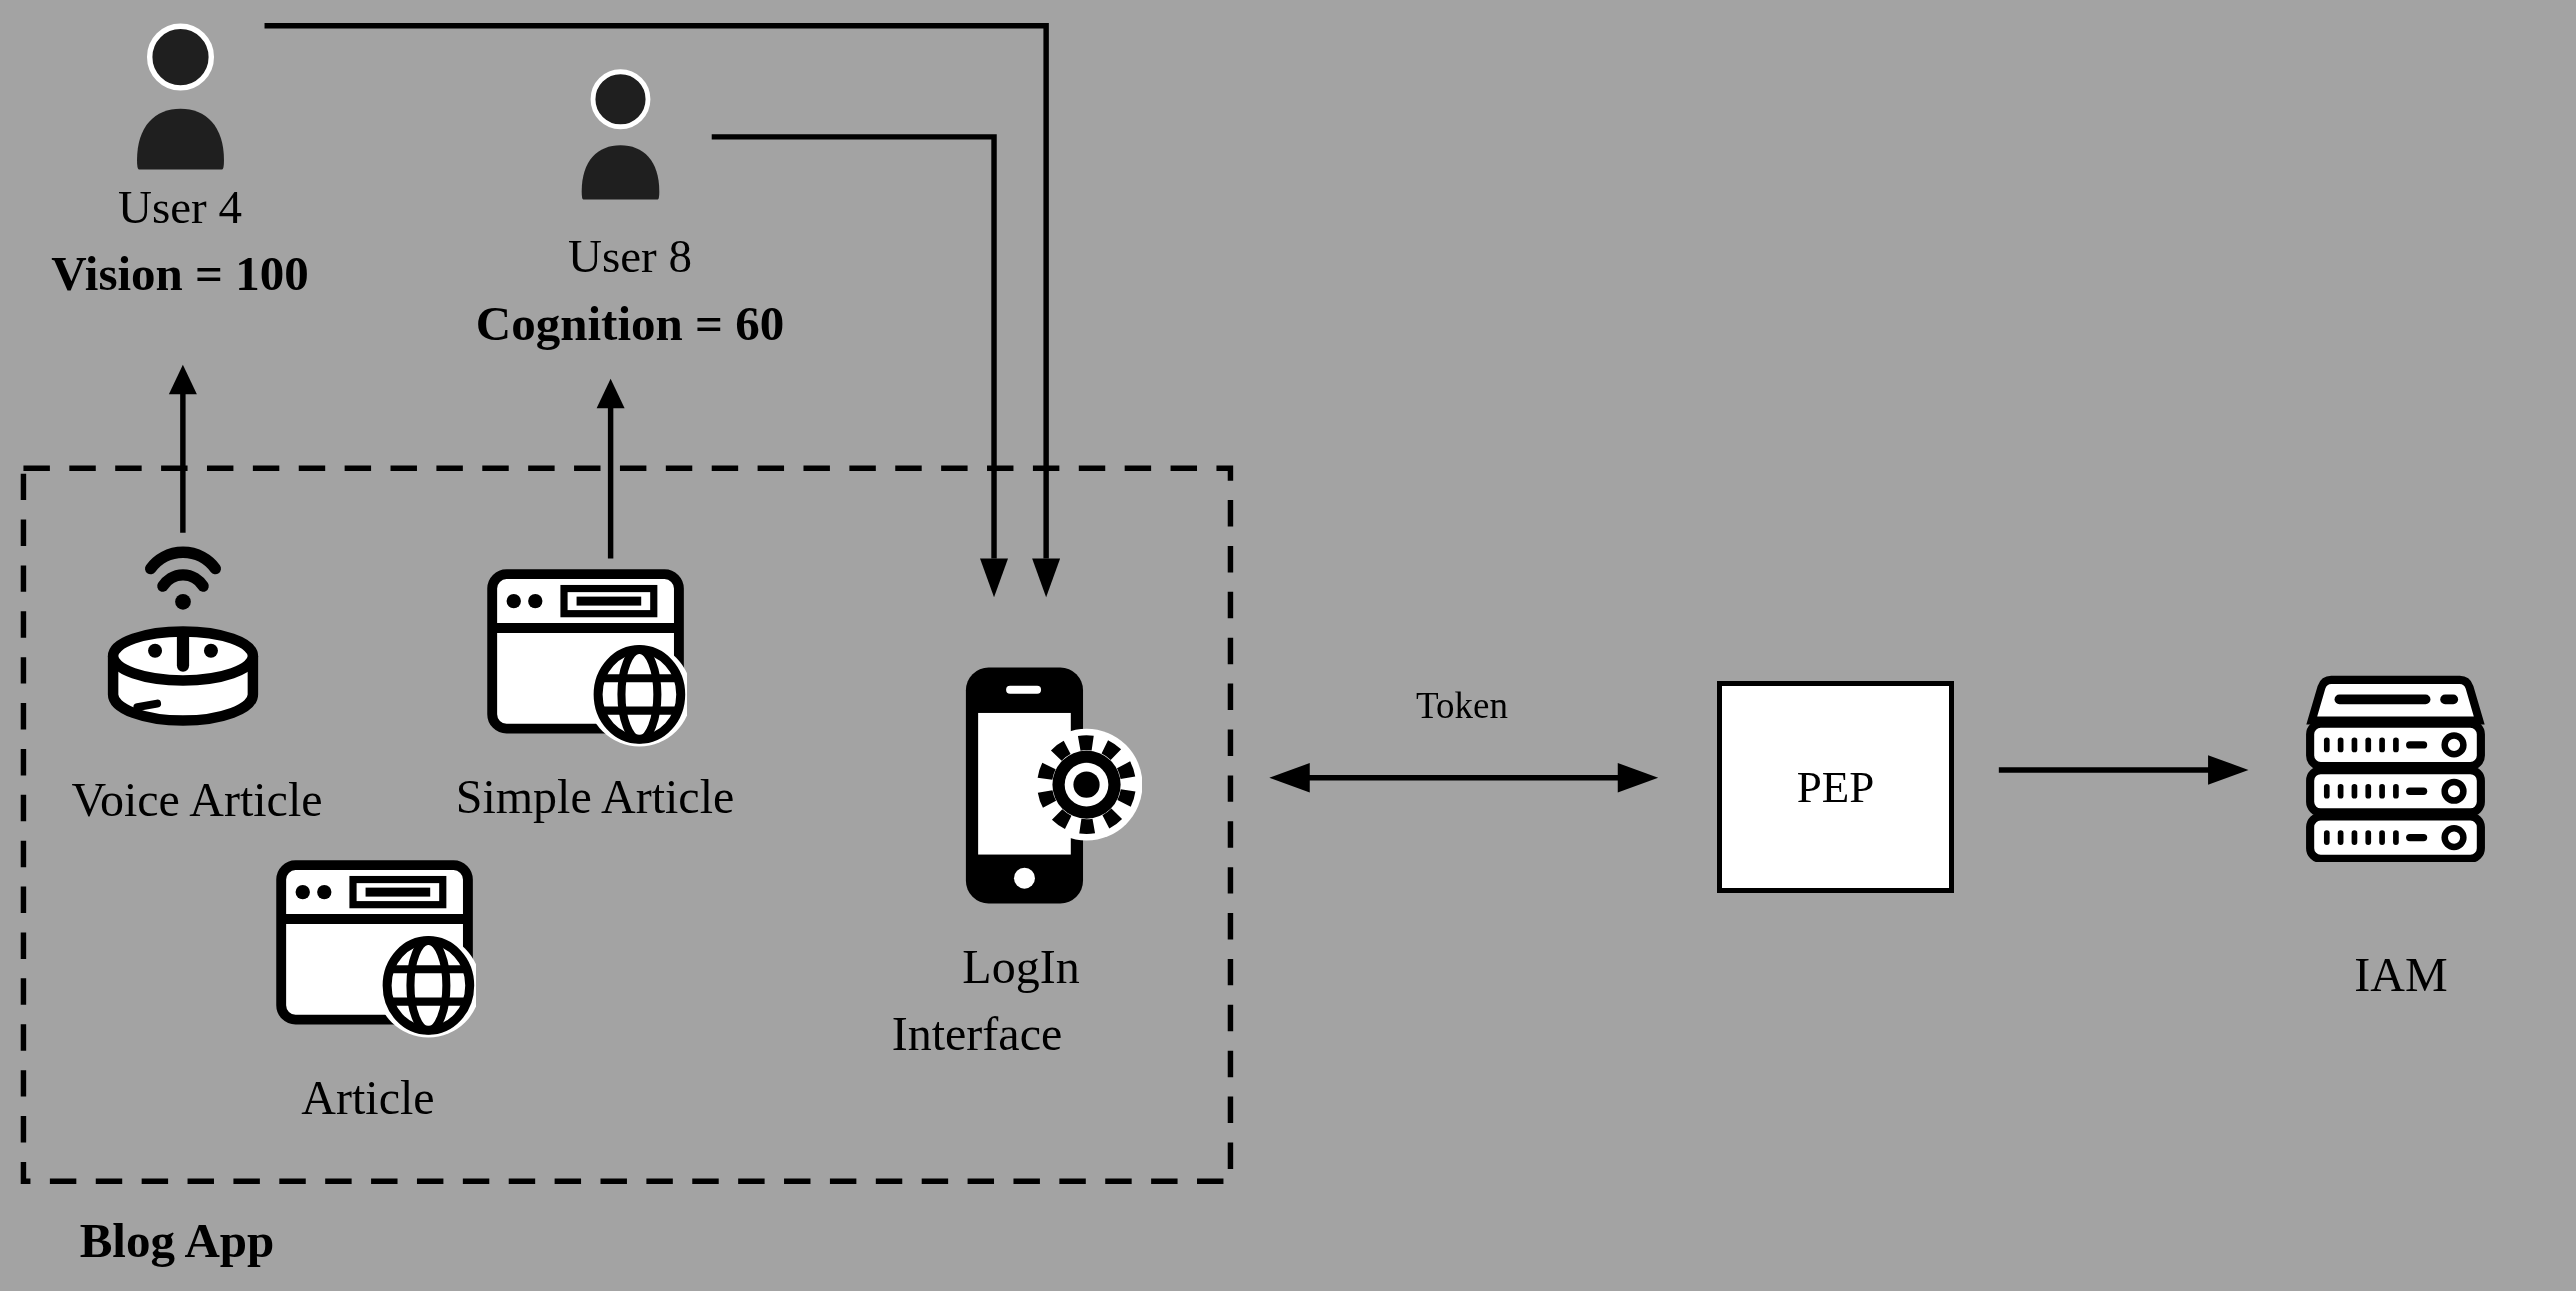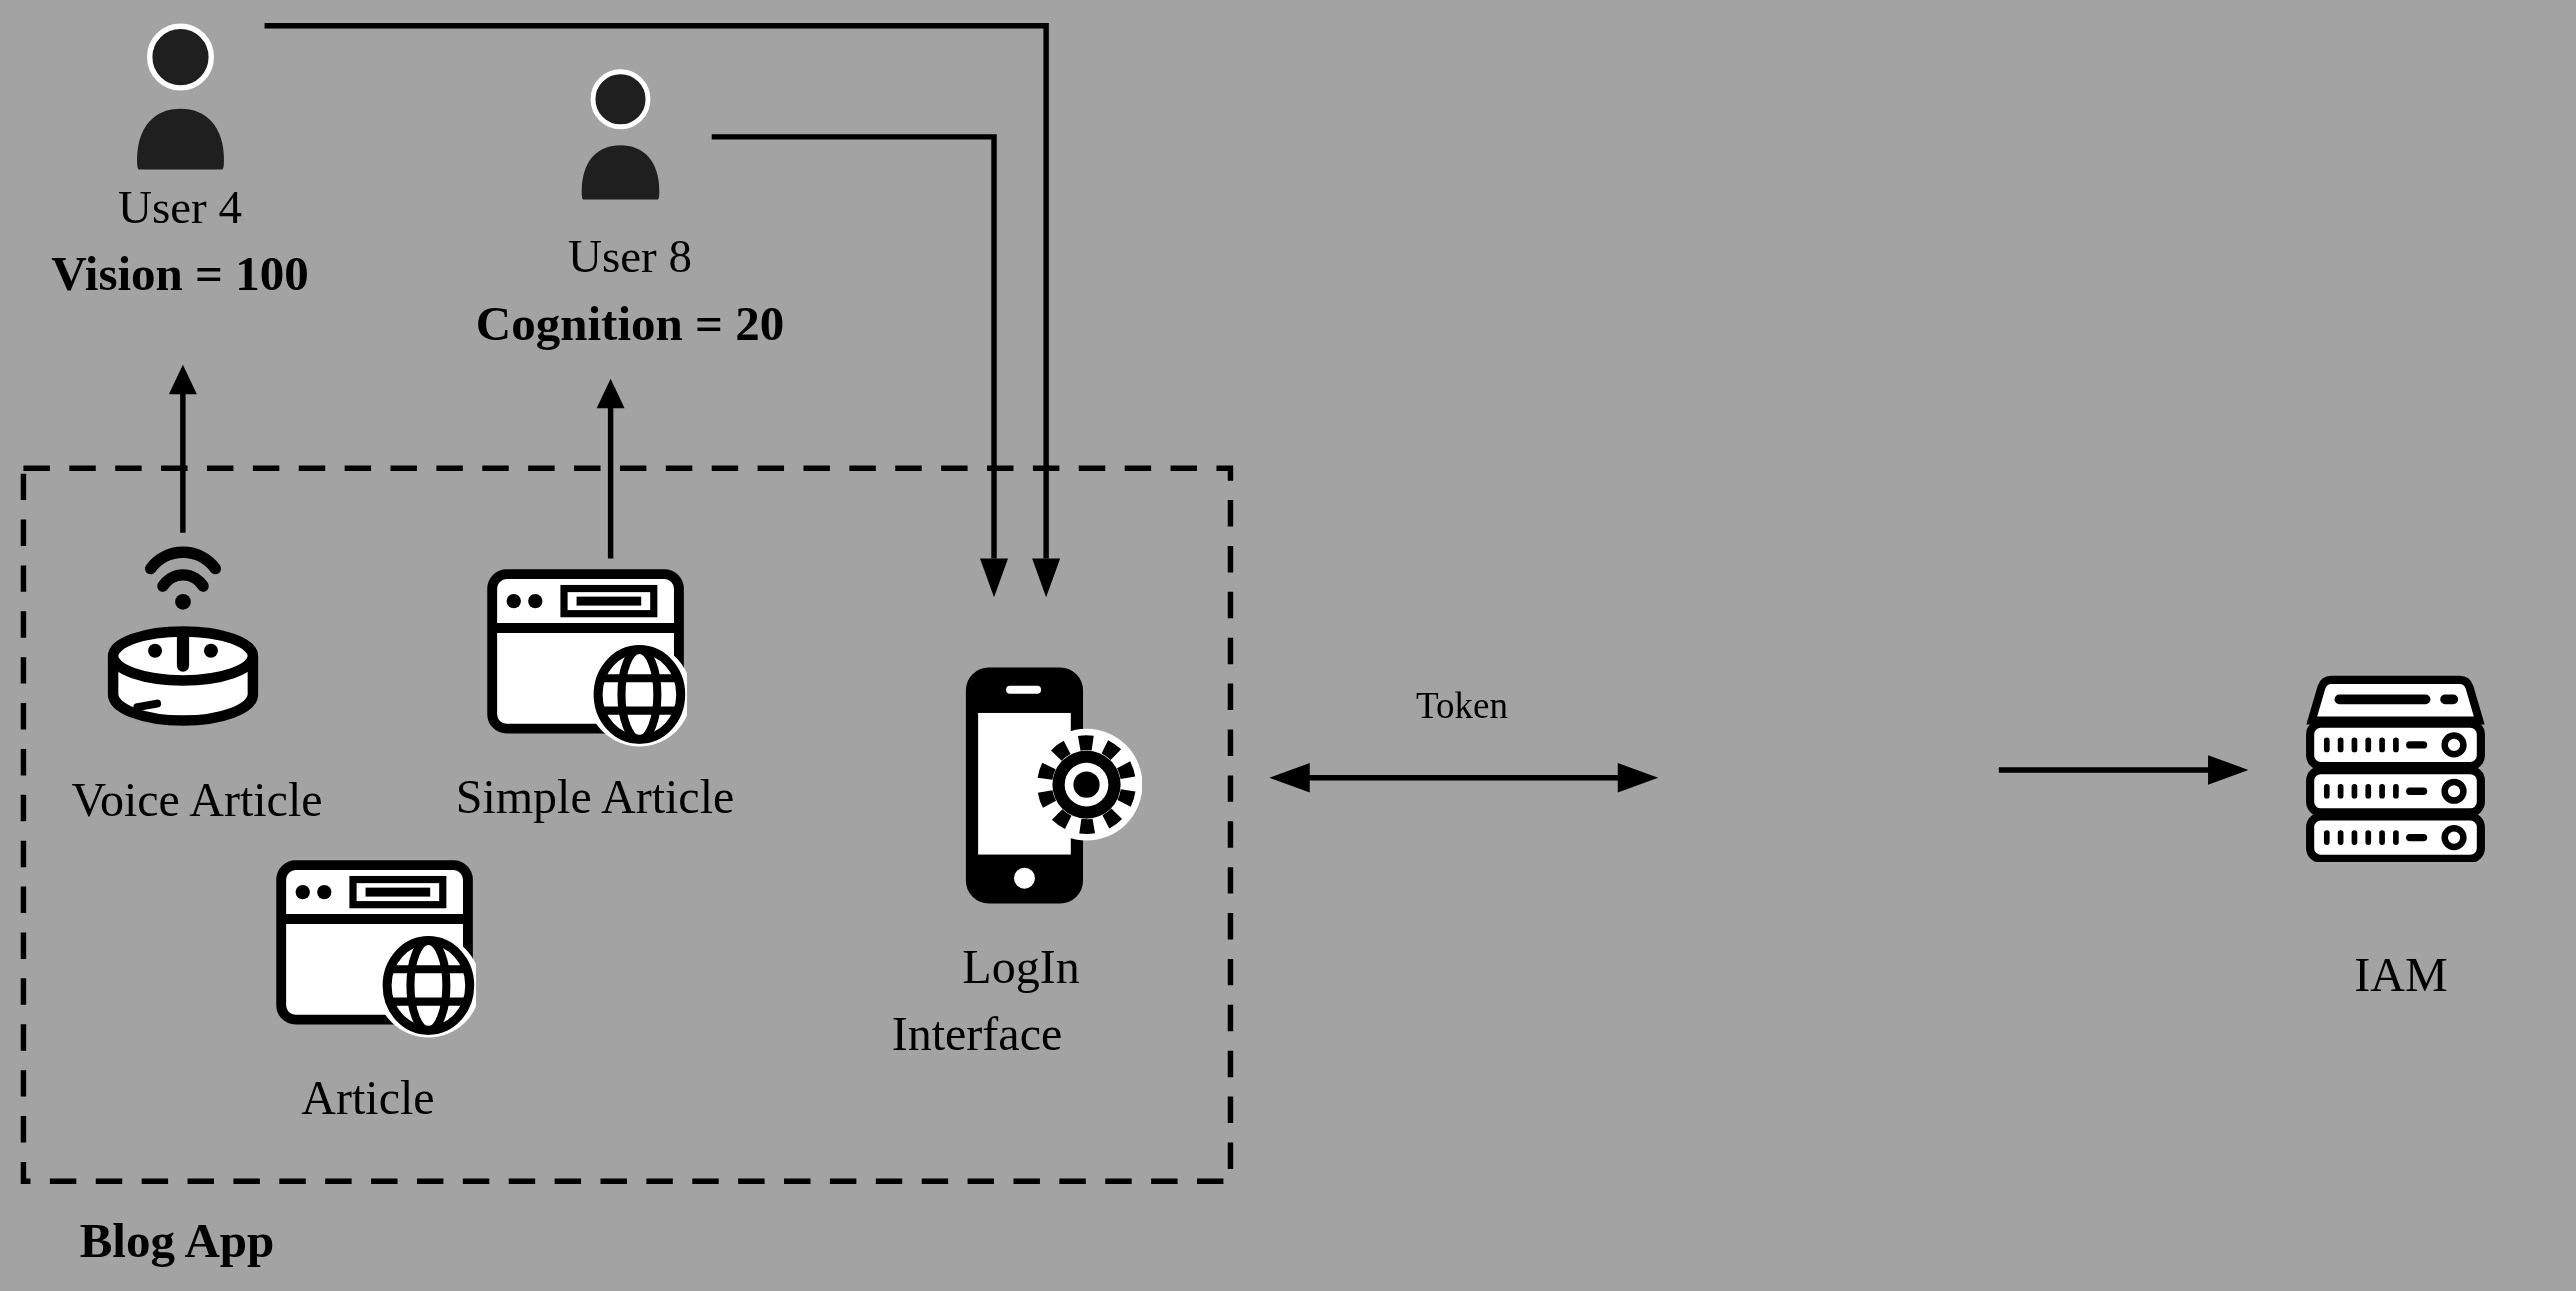--- a/index.html
+++ b/index.html
@@ -70,21 +70,21 @@
     <circle cx="60" cy="42" r="34" fill="#1f1f1f" stroke="#fff" stroke-width="6"></circle>
   </svg>
   <div class="lbl name" style="left:180px;top:208px">User 4</div>
   <div class="lbl attr" style="left:180px;top:274px">Vision = 100</div>
 
   <svg class="icon" style="left:572px;top:65px" width="97" height="138" viewBox="0 0 120 170">
     <path d="M 14 166 Q 12 166 12 156 C 12 118 32 99 60 99 C 88 99 108 118 108 156 Q 108 166 106 166 Z" fill="#1f1f1f"></path>
     <circle cx="60" cy="42" r="34" fill="#1f1f1f" stroke="#fff" stroke-width="6"></circle>
   </svg>
   <div class="lbl name" style="left:630px;top:257px">User 8</div>
-  <div class="lbl attr" style="left:630px;top:324px">Cognition = 20</div>
+  <div class="lbl attr" style="left:630px;top:324px">Cognition = 60</div>
 
   <svg class="icon" style="left:100px;top:523px" width="166" height="210" viewBox="0 0 190 240">
     <g>
       <path d="M 58 52 A 46 46 0 0 1 132 52" fill="none" stroke="#000" stroke-width="13" stroke-linecap="round"></path>
       <path d="M 72 72 A 27 27 0 0 1 118 72" fill="none" stroke="#000" stroke-width="13" stroke-linecap="round"></path>
       <circle cx="95" cy="90" r="9" fill="#000"></circle>
     </g>
     <path d="M 15 152 V 196 A 80 30 0 0 0 175 196 V 152" fill="#fff" stroke="#000" stroke-width="12"></path>
     <ellipse cx="95" cy="152" rx="80" ry="28" fill="#fff" stroke="#000" stroke-width="12"></ellipse>
     <circle cx="63" cy="146" r="8" fill="#000"></circle>
@@ -143,20 +143,23 @@
       <circle cx="142" cy="138" r="15" fill="#000"></circle>
     </g>
   </svg>
   <div class="lbl" style="left:1021px;top:967px">LogIn</div>
   <div class="lbl" style="left:977px;top:1034px">Interface</div>
 
   <div class="lbl boxlbl" style="left:177px;top:1241px">Blog App</div>
 
   <div class="lbl big" style="left:1462px;top:706px">Token</div>
 
+  <div id="pep-box">
+    <span>PEP</span>
+  </div>
 
   <svg class="icon" style="left:2302px;top:675px" width="187" height="187" viewBox="0 0 230 230">
     <path d="M 36 6 L 194 6 Q 203 6 206 15 L 218 56 L 12 56 L 24 15 Q 27 6 36 6 Z" fill="#fff" stroke="#000" stroke-width="10"></path>
     <rect x="40" y="24" width="118" height="12" rx="6" fill="#000"></rect>
     <rect x="170" y="24" width="22" height="12" rx="6" fill="#000"></rect>
 
     <rect x="10" y="60" width="210" height="52" rx="13" fill="#fff" stroke="#000" stroke-width="10"></rect>
     <rect x="27" y="77" width="7" height="18" rx="3.5" fill="#000"></rect>
     <rect x="44" y="77" width="7" height="18" rx="3.5" fill="#000"></rect>
     <rect x="61" y="77" width="7" height="18" rx="3.5" fill="#000"></rect>

